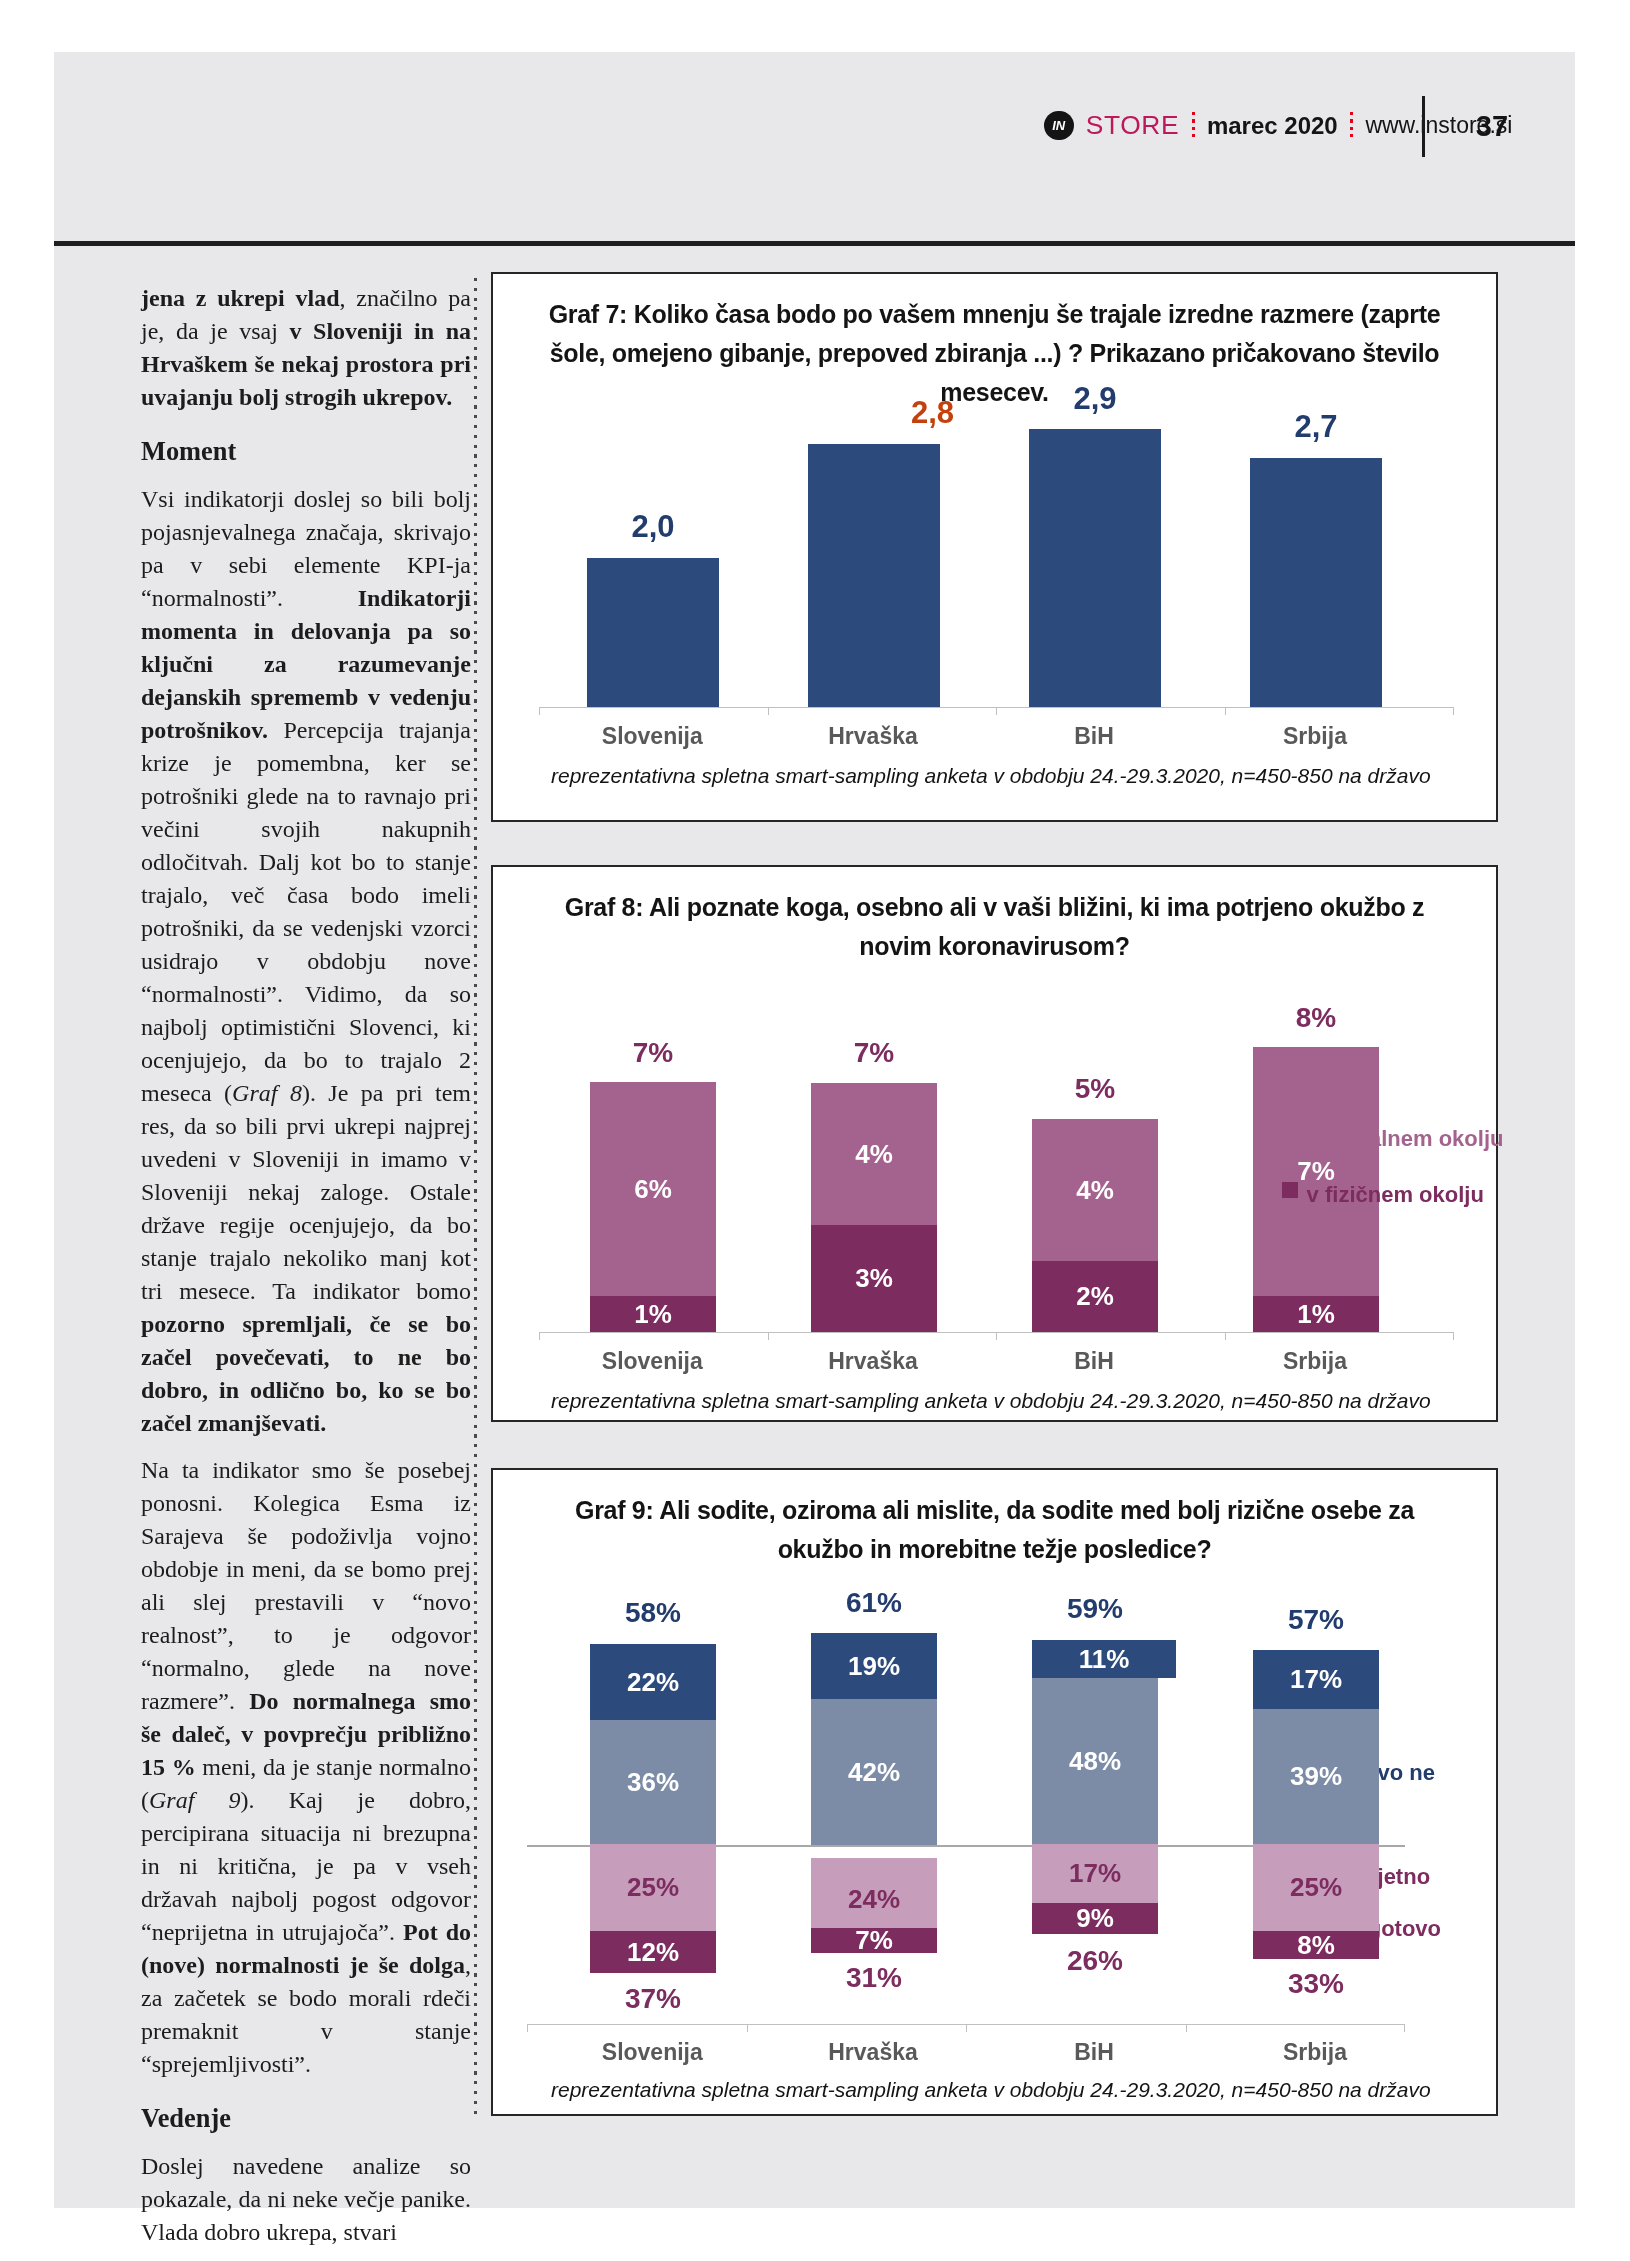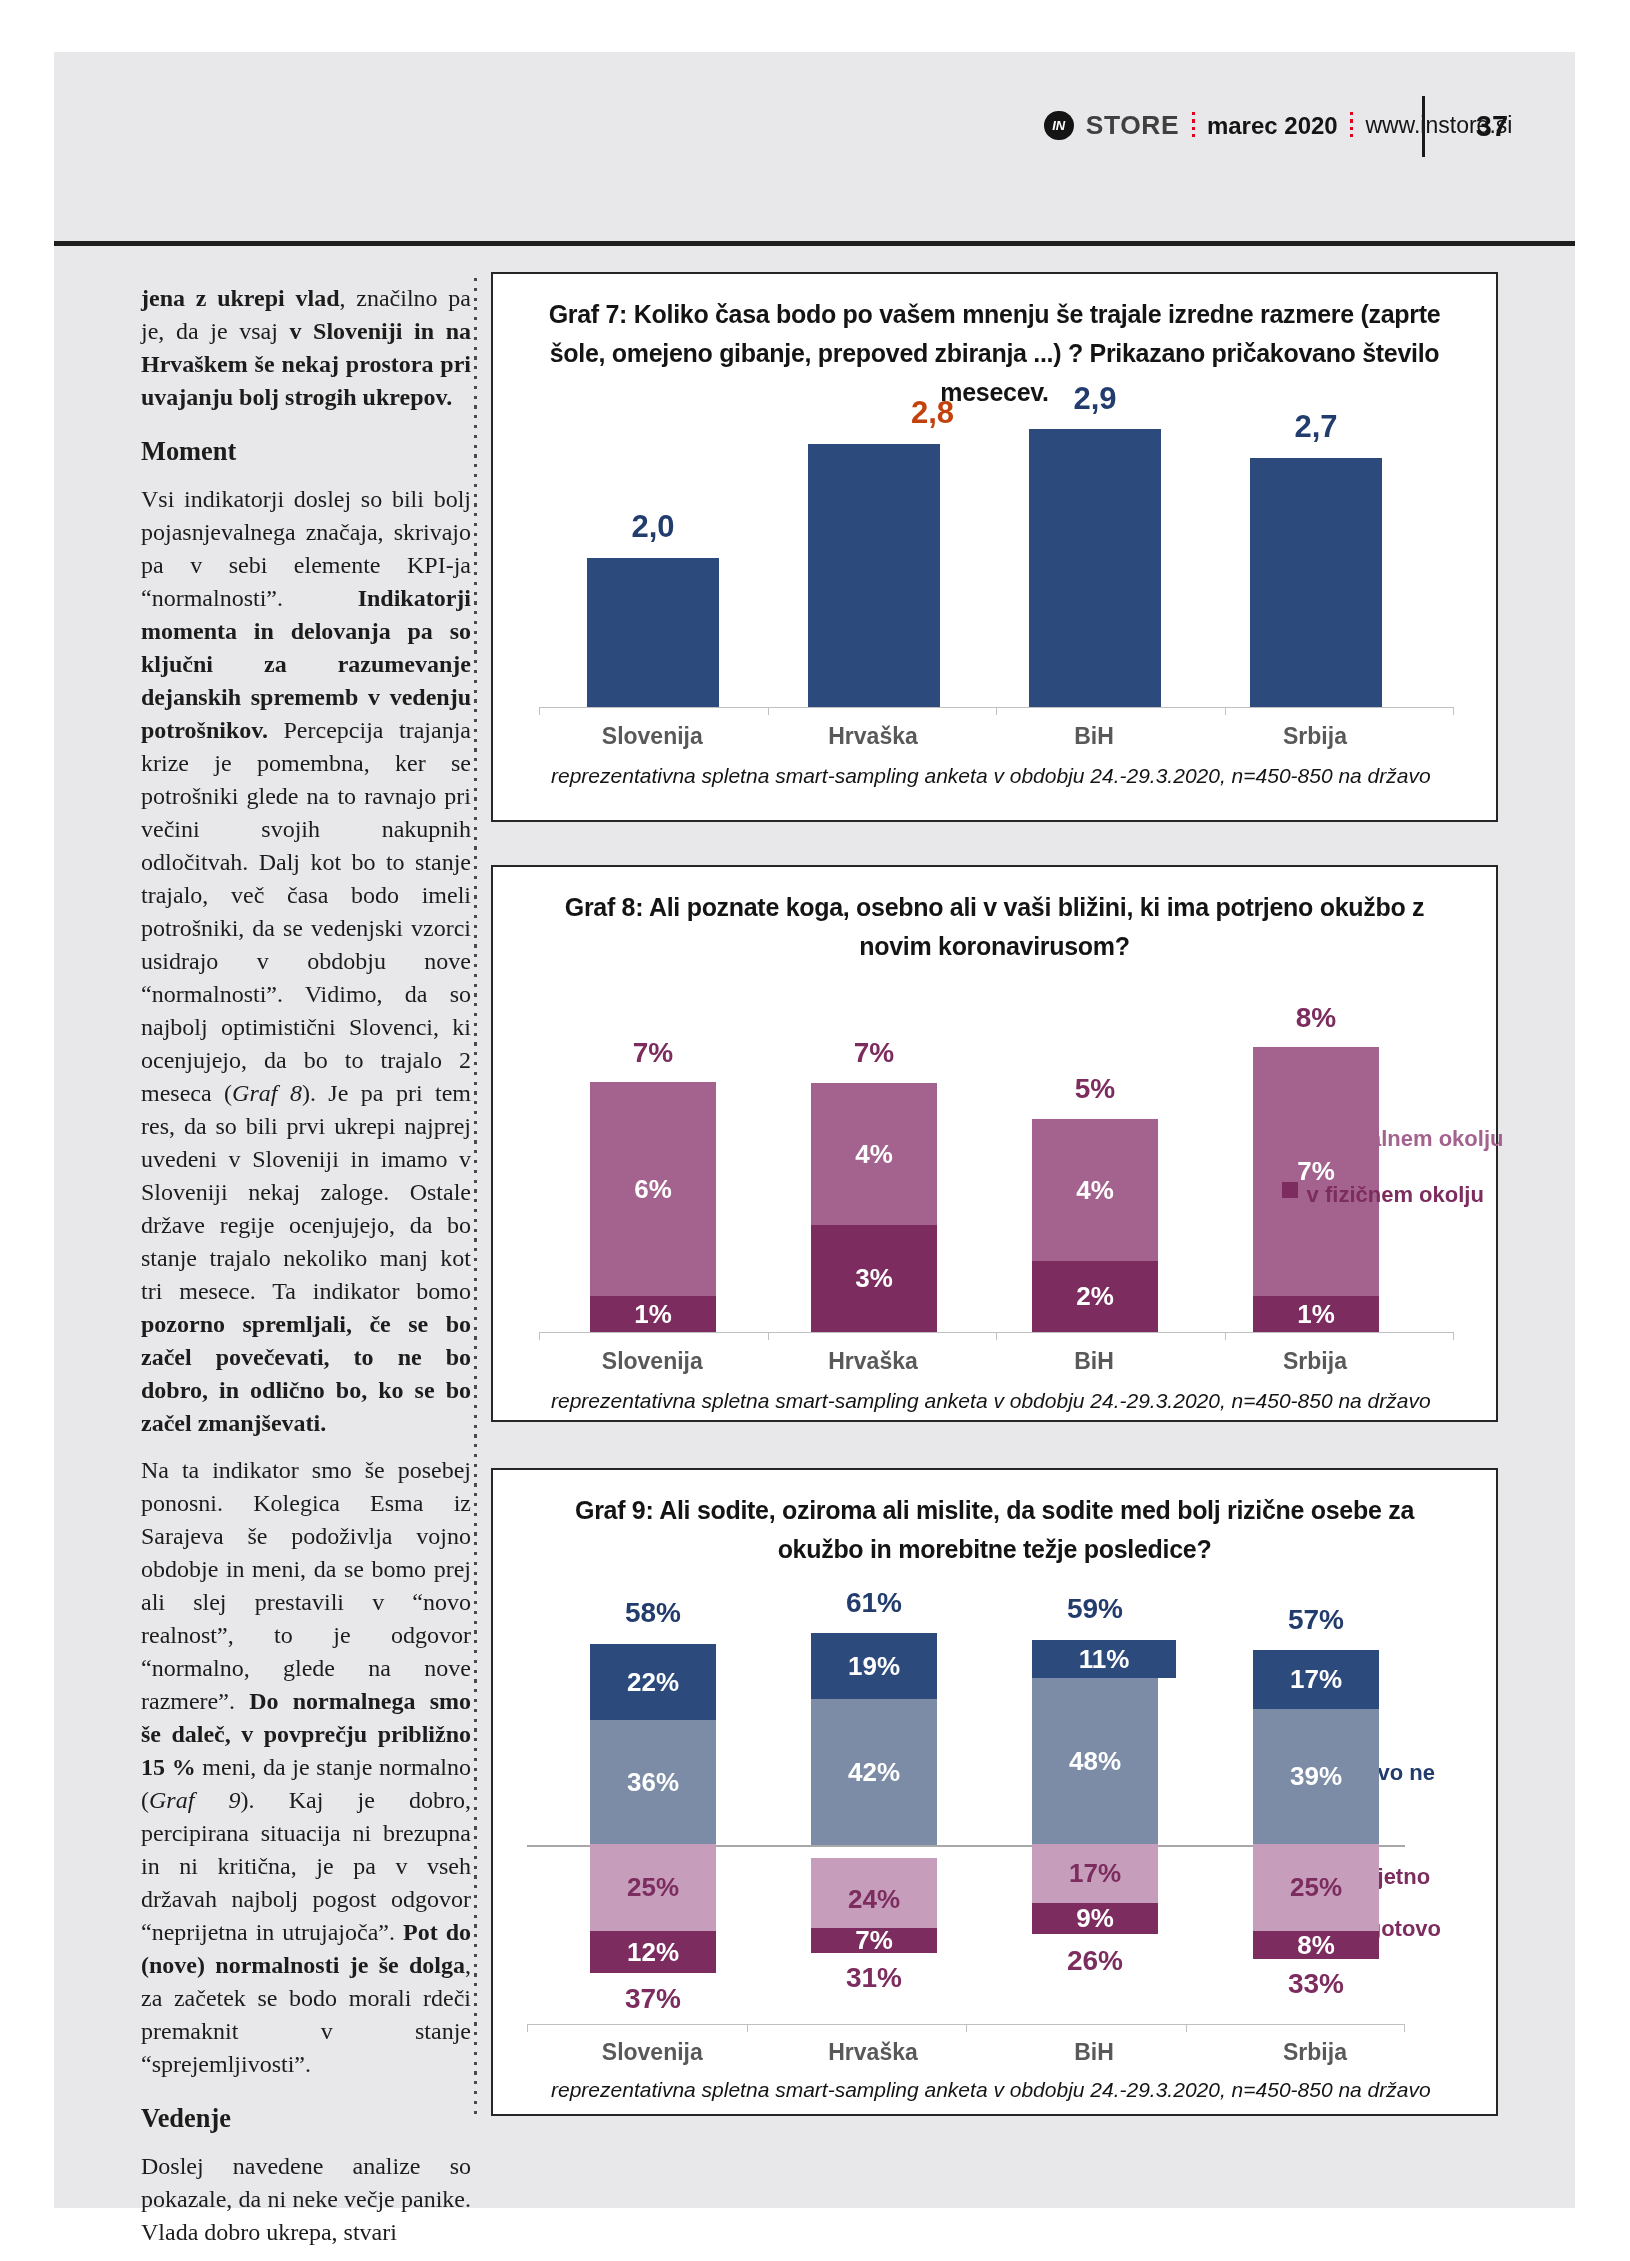--- a/index.html
+++ b/index.html
@@ -4,21 +4,21 @@
 <style>
   html,body{margin:0;padding:0;}
   body{width:1630px;height:2261px;position:relative;background:#FFFFFF;
        font-family:"Liberation Sans",sans-serif;overflow:hidden;}
   .page{position:absolute;left:54px;top:52px;width:1521px;height:2156px;background:#E8E8EA;}
 
   
   .header{position:absolute;top:54px;left:990px;height:39px;display:flex;align-items:center;gap:12.3px;}
   .logo-circle{width:29.5px;height:29.5px;border-radius:50%;background:#141414;color:#fff;
                display:flex;align-items:center;justify-content:center;font-size:13px;font-weight:bold;font-style:italic;}
-  .logo-store{font-size:26.4px;font-weight:bold;color:#404040;letter-spacing:0.6px;}
+  .logo-store{font-size:26.4px;font-weight:normal;color:#be185d;letter-spacing:0.6px;}
   .red-dots{width:3.1px;height:28px;background-image:repeating-linear-gradient(to bottom,#E2001A 0 3.1px,transparent 3.1px 7.4px);}
   .issue{font-size:24px;font-weight:bold;color:#141414;}
   .site{font-size:23px;color:#141414;}
   .pagebar{position:absolute;top:44px;left:1368px;width:3.1px;height:61px;background:#1a1a1a;}
   .pagenum{position:absolute;top:58px;left:1392px;width:92px;text-align:center;font-size:29px;font-weight:bold;color:#141414;}
   .rule{position:absolute;left:0;top:189px;width:100%;height:4.9px;background:#1E1E1E;}
 
   
   .article{position:absolute;left:87px;top:230px;width:330px;font-family:"Liberation Serif",serif;
            font-size:24px;line-height:33px;color:#1c1c1c;text-align:justify;}

